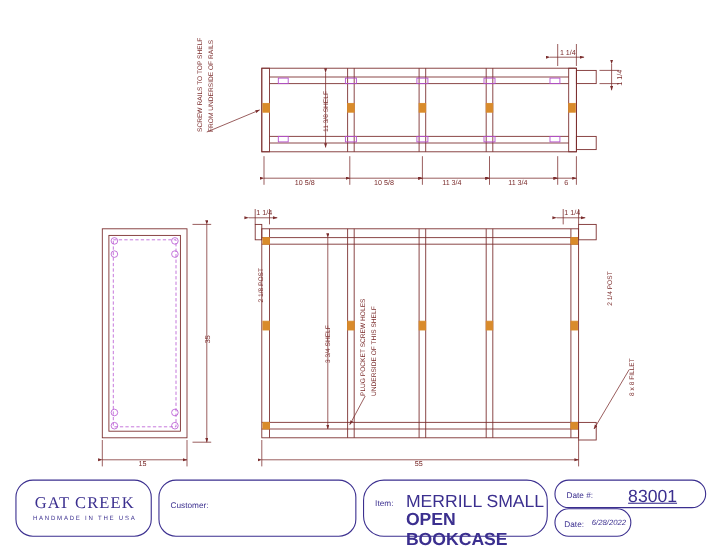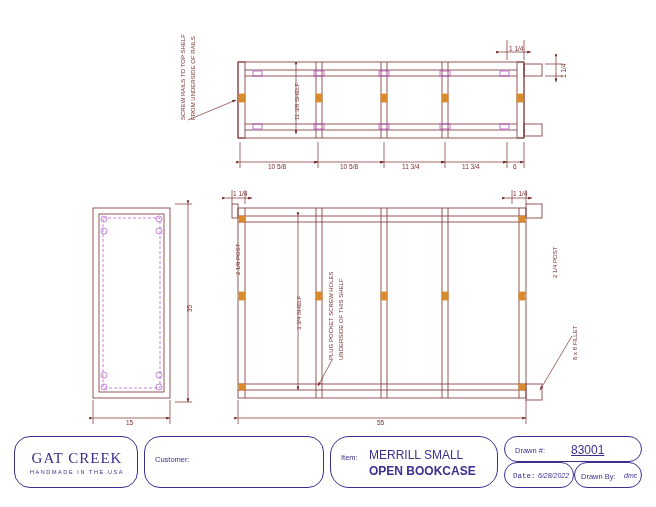--- a/index.html
+++ b/index.html
@@ -24,21 +24,21 @@
   .tb-item{left:316px;top:0px;width:168px;height:52px;border-radius:19px;}
   .tb-num{left:490px;top:0px;width:138px;height:26px;}
   .tb-date{left:490px;top:26px;width:70px;height:26px;}
   .tb-drawn{left:560px;top:26px;width:68px;height:26px;}
 
   .logo-main{position:absolute;left:0;width:124px;text-align:center;top:13px;
     font-family:"Liberation Serif",serif;font-size:15px;letter-spacing:1px;color:#3b2f8f;}
   .logo-sub{position:absolute;left:0;width:124px;text-align:center;top:32px;
     font-size:5.5px;letter-spacing:1.6px;color:#3b2f8f;}
   .tb-label{position:absolute;font-size:7.5px;color:#3b2f8f;}
-  .tb-value{position:absolute;font-size:12px;color:#3b2f8f;}
+  .tb-value{position:absolute;font-size:16px;color:#3b2f8f;}
   .tb-value-it{position:absolute;font-size:7px;color:#3b2f8f;font-style:italic;}
 </style>
 </head>
 <body>
 
 <div class="canvas">
 
 <svg width="656" height="507">
   <defs>
     <marker id="arr" markerWidth="7" markerHeight="7" refX="6" refY="2.5" orient="auto">
@@ -251,29 +251,25 @@
     <div class="tb-value" style="left:60px;top:15px;"></div>
   </div>
 
   <div class="tb-cell tb-item">
     <div class="tb-label" style="left:10px;top:16px;">Item:</div>
     <div class="tb-value" style="left:38px;top:11px;">MERRILL SMALL</div>
     <div class="tb-value" style="left:38px;top:27px;font-weight:bold;">OPEN BOOKCASE</div>
   </div>
 
   <div class="tb-cell tb-num">
-    <div class="tb-label" style="left:10px;top:9px;">Drawn #:</div>
+    <div class="tb-label" style="left:10px;top:9px;">Date #:</div>
     <div class="tb-value" style="left:66px;top:6px;text-decoration:underline;">83001</div>
   </div>
 
   <div class="tb-cell tb-date">
-    <div class="tb-label" style="left:8px;top:9px;font-family:Liberation Mono, monospace;">Date:</div>
+    <div class="tb-label" style="left:8px;top:9px;">Date:</div>
     <div class="tb-value-it" style="left:33px;top:9px;">6/28/2022</div>
   </div>
 
-  <div class="tb-cell tb-drawn">
-    <div class="tb-label" style="left:6px;top:9px;">Drawn By:</div>
-    <div class="tb-value-it" style="left:49px;top:9px;">dmc</div>
-  </div>
 
 </div>
 
 </div>
 
 </body></html>

